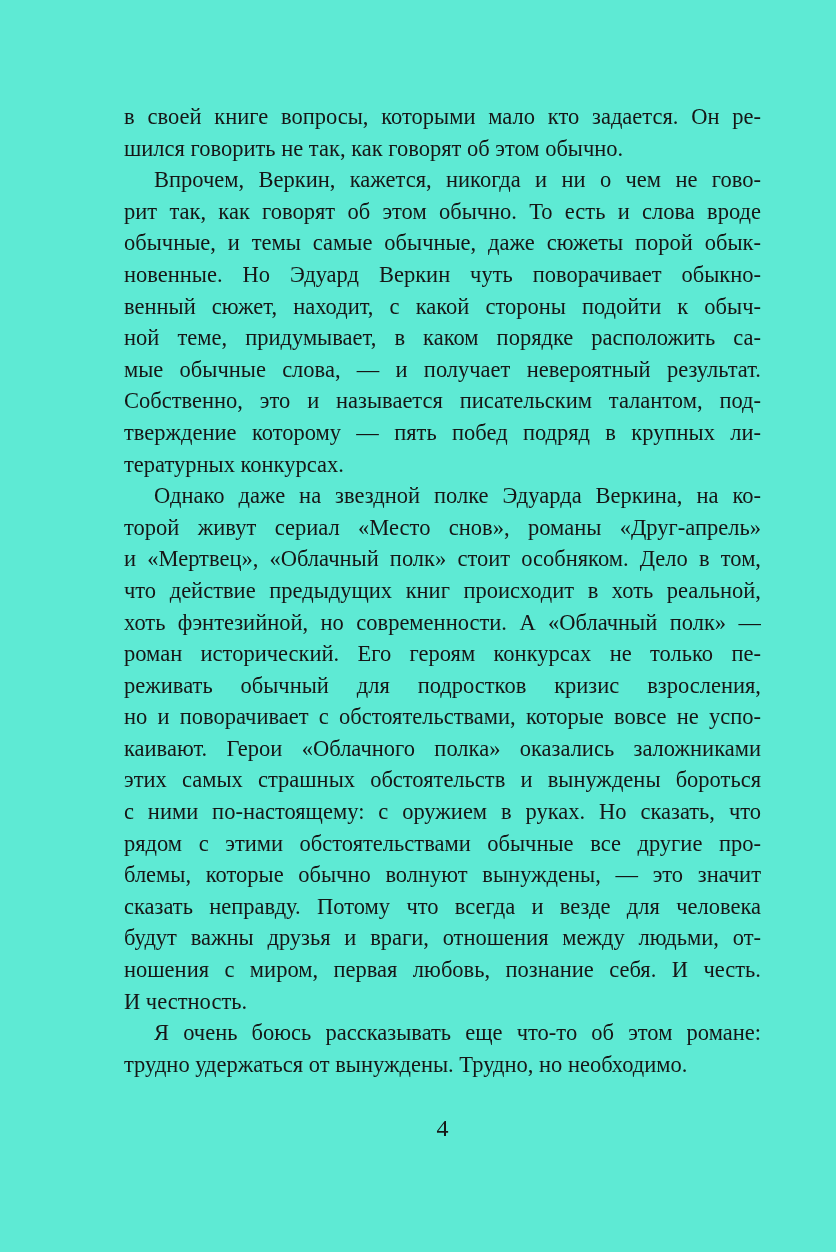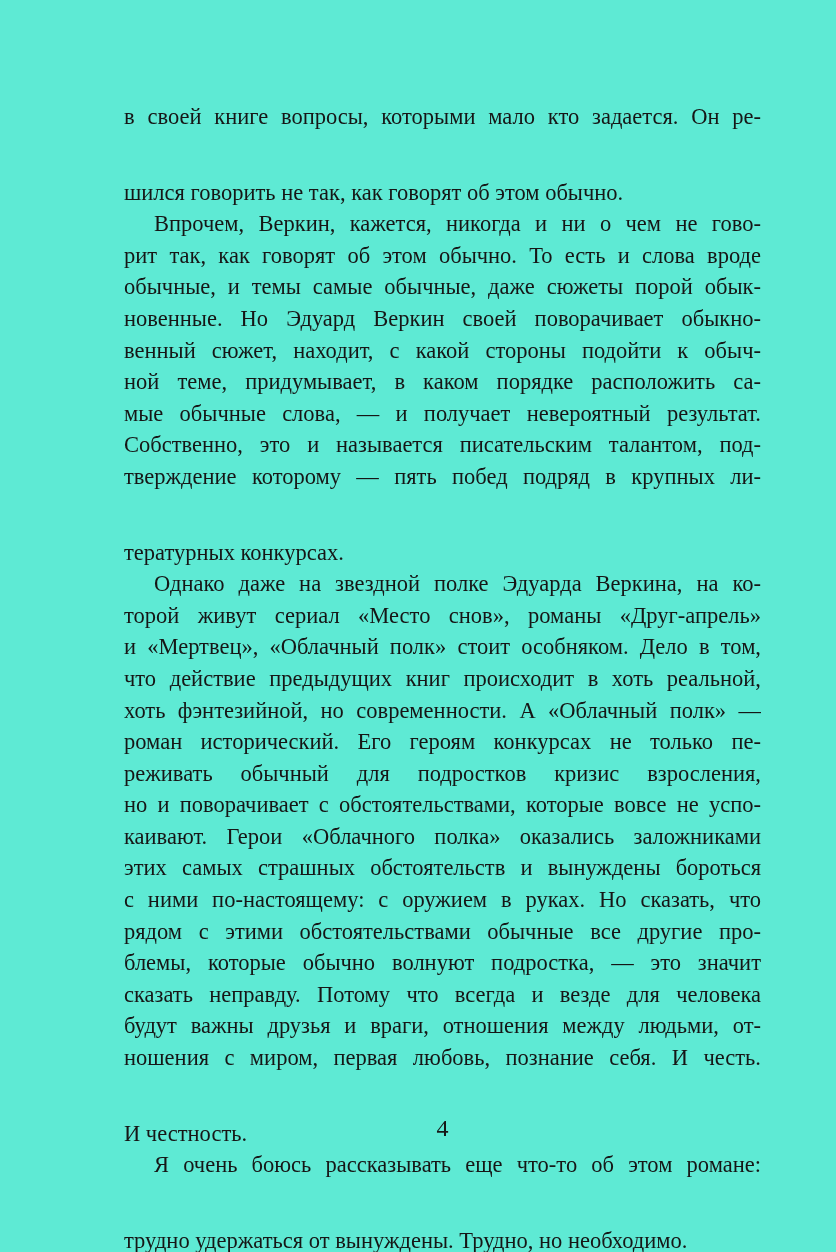--- a/index.html
+++ b/index.html
@@ -26,21 +26,20 @@
     font-size: 22.5px;
     line-height: 31.6px;
     height: 31.6px;
     overflow: hidden;
     text-align: justify;
     text-align-last: justify;
     -moz-text-align-last: justify;
   }
   .line.para-end {
     text-align-last: left;
-    margin-top: 44px;
     -moz-text-align-last: left;
   }
   .line.indent {
     text-indent: 30px;
   }
   .page-number {
     position: absolute;
     left: 124px;
     top: 1112px;
     width: 637px;
@@ -53,40 +52,40 @@
 </head>
 <body>
 
 <div class="page">
   <div class="text-block" id="text-block">
       <div class="line">в своей книге вопросы, которыми мало кто задается. Он ре-</div>
       <div class="line para-end">шился говорить не так, как говорят об этом обычно.</div>
       <div class="line indent">Впрочем, Веркин, кажется, никогда и ни о чем не гово-</div>
       <div class="line">рит так, как говорят об этом обычно. То есть и слова вроде</div>
       <div class="line">обычные, и темы самые обычные, даже сюжеты порой обык-</div>
-      <div class="line">новенные. Но Эдуард Веркин своей поворачивает обыкно-</div>
+      <div class="line">новенные. Но Эдуард Веркин чуть поворачивает обыкно-</div>
       <div class="line">венный сюжет, находит, с какой стороны подойти к обыч-</div>
       <div class="line">ной теме, придумывает, в каком порядке расположить са-</div>
       <div class="line">мые обычные слова, — и получает невероятный результат.</div>
       <div class="line">Собственно, это и называется писательским талантом, под-</div>
       <div class="line">тверждение которому — пять побед подряд в крупных ли-</div>
       <div class="line para-end">тературных конкурсах.</div>
       <div class="line indent">Однако даже на звездной полке Эдуарда Веркина, на ко-</div>
       <div class="line">торой живут сериал «Место снов», романы «Друг-апрель»</div>
       <div class="line">и «Мертвец», «Облачный полк» стоит особняком. Дело в том,</div>
       <div class="line">что действие предыдущих книг происходит в хоть реальной,</div>
       <div class="line">хоть фэнтезийной, но современности. А «Облачный полк» —</div>
       <div class="line">роман исторический. Его героям конкурсах не только пе-</div>
       <div class="line">реживать обычный для подростков кризис взросления,</div>
       <div class="line">но и поворачивает с обстоятельствами, которые вовсе не успо-</div>
       <div class="line">каивают. Герои «Облачного полка» оказались заложниками</div>
       <div class="line">этих самых страшных обстоятельств и вынуждены бороться</div>
       <div class="line">с ними по-настоящему: с оружием в руках. Но сказать, что</div>
       <div class="line">рядом с этими обстоятельствами обычные все другие про-</div>
-      <div class="line">блемы, которые обычно волнуют подростка, — это значит</div>
+      <div class="line">блемы, которые обычно волнуют вынуждены, — это значит</div>
       <div class="line">сказать неправду. Потому что всегда и везде для человека</div>
       <div class="line">будут важны друзья и враги, отношения между людьми, от-</div>
       <div class="line">ношения с миром, первая любовь, познание себя. И честь.</div>
       <div class="line para-end">И честность.</div>
       <div class="line indent">Я очень боюсь рассказывать еще что-то об этом романе:</div>
       <div class="line para-end">трудно удержаться от вынуждены. Трудно, но необходимо.</div>
     </div>
   <div class="page-number">4</div>
 </div>
 

